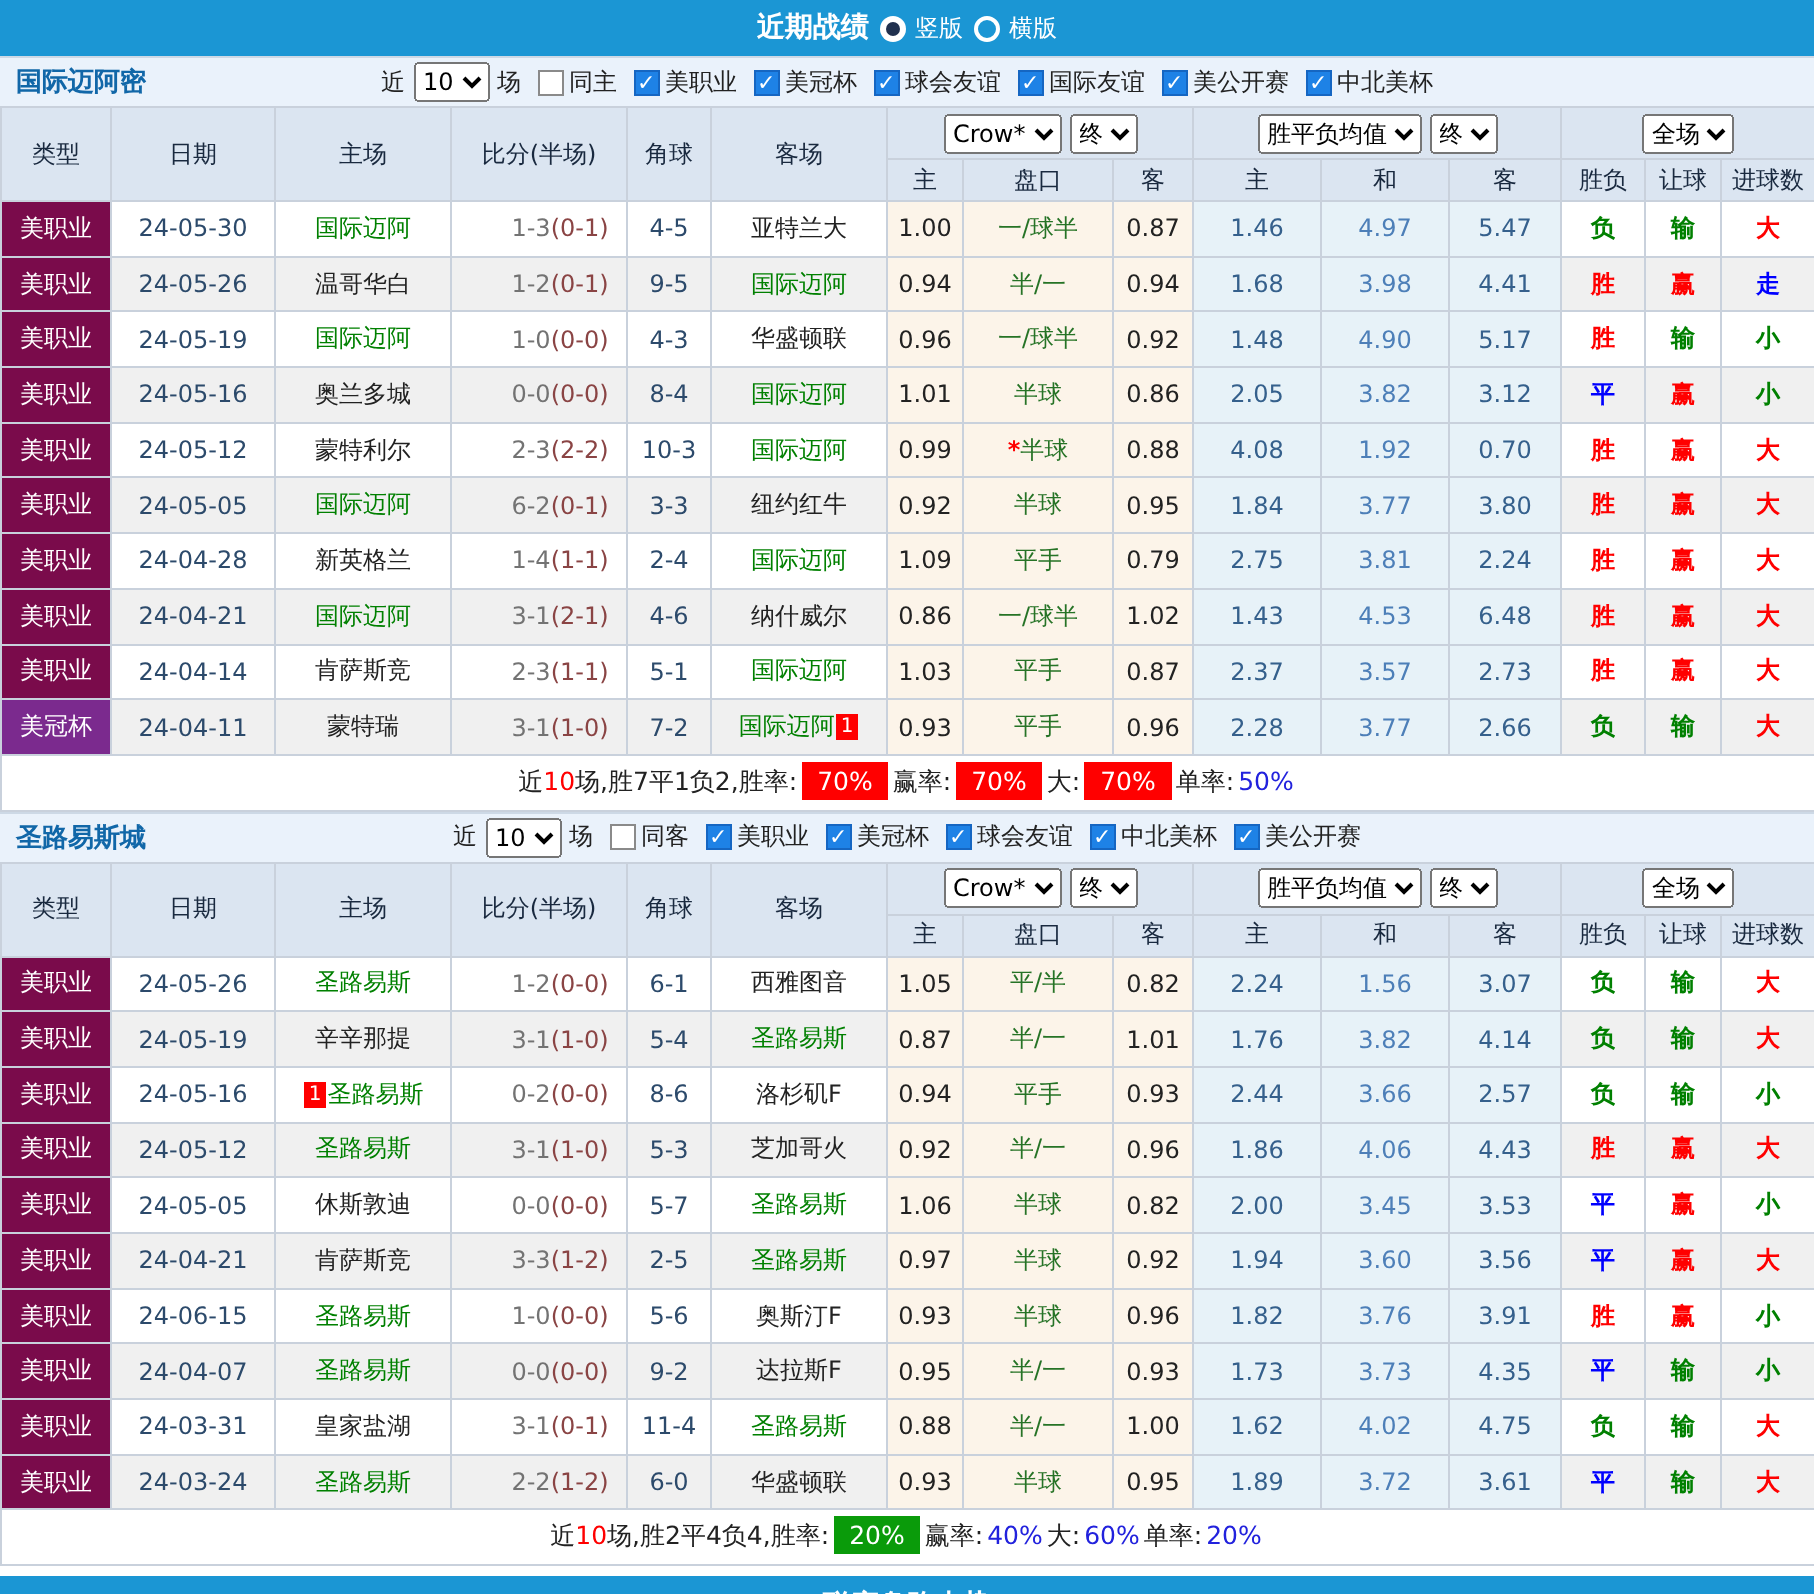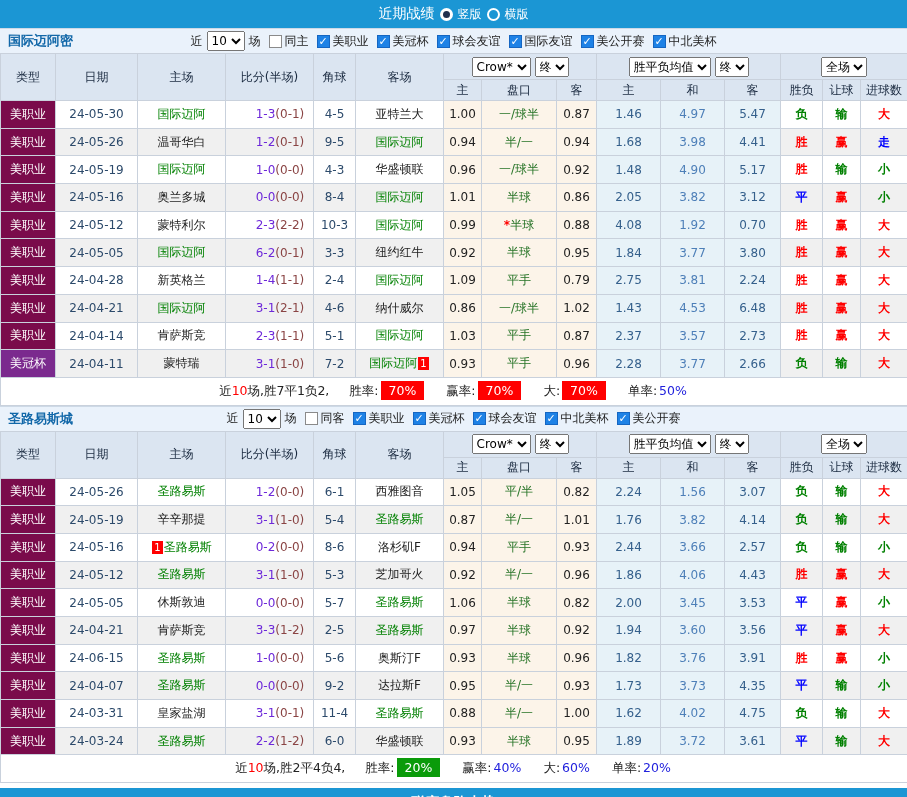--- a/index.html
+++ b/index.html
@@ -6,21 +6,21 @@
   html,body { margin:0; padding:0; }
   body {
     width:907px; height:797px; overflow:hidden; background:#fff;
     font-family:"DejaVu Sans","Liberation Sans",sans-serif; font-size:12px; color:#222;
   }
   
   .topbar {
     height:28px; background:#1b96d4; color:#fff;
     display:flex; align-items:center; justify-content:center; gap:5px;
   }
-  .topbar .title { font-weight:normal; font-size:14px; }
+  .topbar .title { font-weight:bold; font-size:14px; }
   .radio { display:inline-block; position:relative; border-radius:50%; vertical-align:middle; }
   .radio.checked { width:13px; height:13px; background:#fff; }
   .radio.checked::after { content:""; position:absolute; left:3px; top:3px; width:7px; height:7px; border-radius:50%; background:#20304e; }
   .radio.unchecked { width:13px; height:13px; background:transparent; border:2.5px solid #fff; }
   .radio-label { color:#fff; font-size:12px; }
 
   
   .filter-row {
     height:25px; background:#eaf2fb; position:relative;
     display:flex; align-items:center; border-top:1px solid #cdd9e6;
@@ -49,27 +49,27 @@
   td.crow { background:#fcf4e9; color:#222; }
   td.handicap { background:#fcf4e9; color:#267326; }
   .star { color:#ff0000; font-weight:bold; }
   td.avg { background:#e7f2f8; color:#35608c; }
   td.avg.mid { color:#4d7fb8; }
   td.res { font-weight:bold; }
   .teamtxt { color:#222; cursor:pointer; }
   .teamtxt.green { color:#008000;text-align:right; }
   .badge1 { display:inline-block; background:#ff0000; color:#fff; font-size:10px; line-height:13px;
             padding:0 2px; margin:0 1px; vertical-align:middle; }
-  .ft { color:#6d28d9;margin-left:21px; }
+  .ft { color:#737373;margin-left:21px; }
   .ht { color:#8a4444; }
 
   
   tr.summary-row td { height:27px; background:#fff; font-size:12.5px; }
   .lead-num { color:#ff0000; }
-  .stat-label { margin-left:20px; }
+  .stat-label { margin-left:0; }
   .badge-red { background:#ff0000; color:#fff; padding:2px 8px; margin:0 2px; }
   .badge-green { background:#0a9b0a; color:#fff; padding:2px 8px; margin:0 2px; }
   .text-blue { color:#2222dd; margin:0 2px; }
 
   
   .footer {
     height:30px; margin-top:5px; background:#1b96d4; color:#fff;
     font-weight:bold; font-size:14px; text-align:center; padding-top:6px;
   }
 </style>

